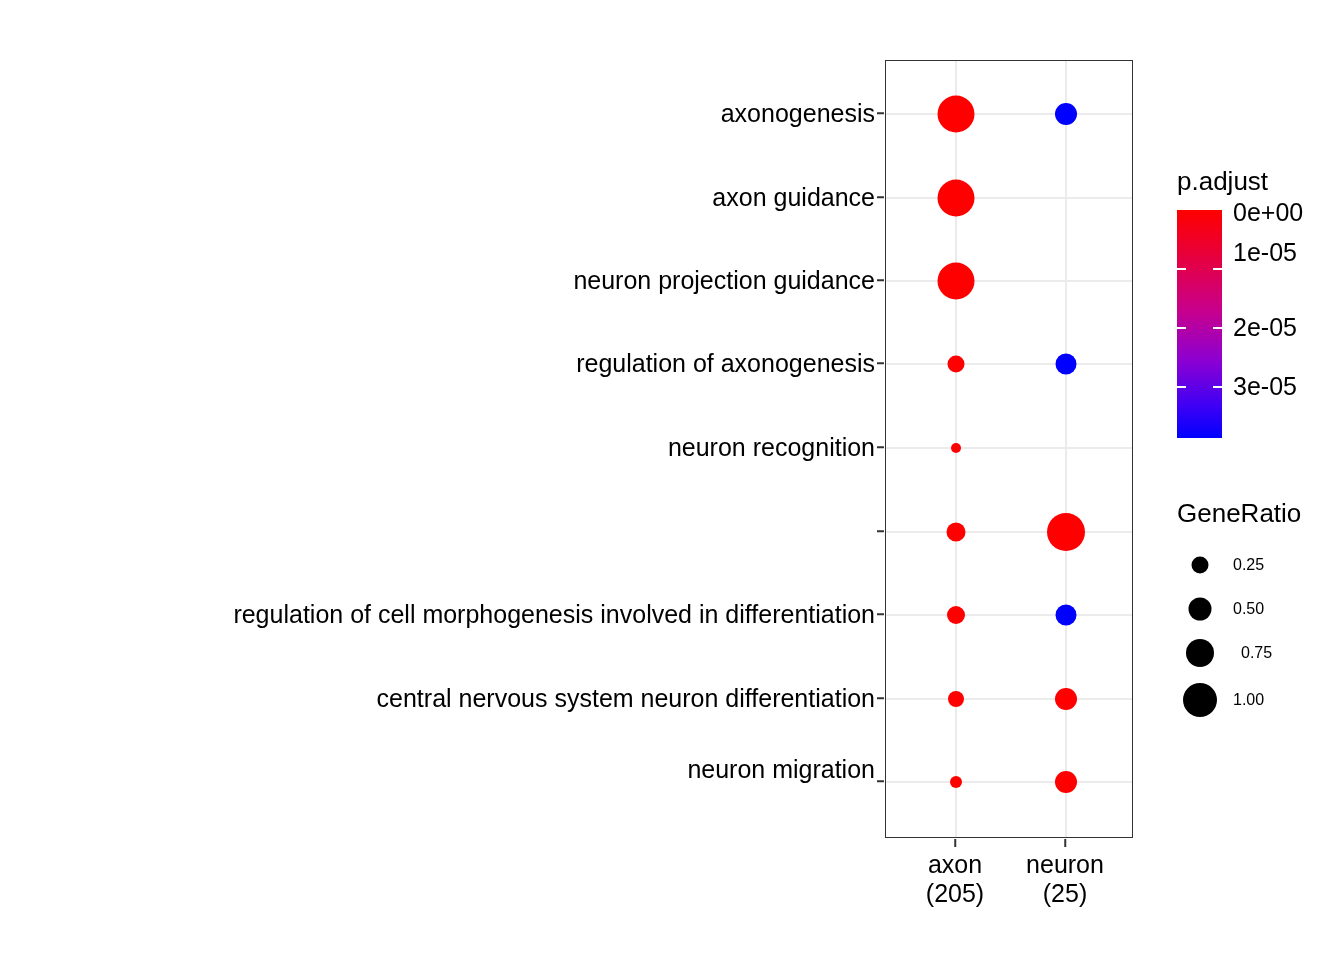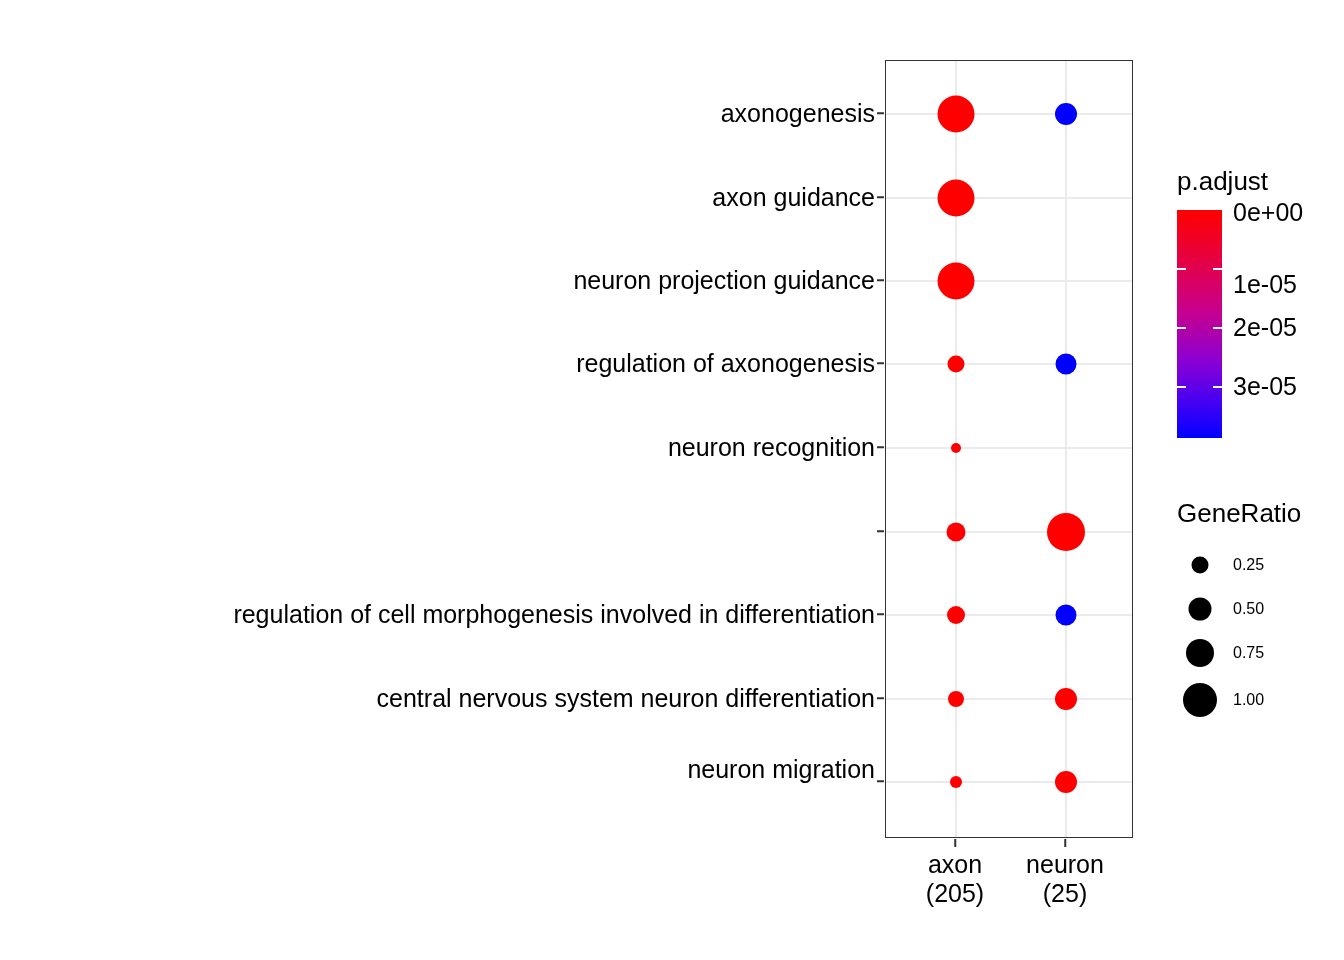--- a/index.html
+++ b/index.html
@@ -242,29 +242,29 @@
   <div id="colorbar">
     <div class="cb-tick left" style="top:58px;"></div>
     <div class="cb-tick right" style="top:58px;"></div>
     <div class="cb-tick left" style="top:117px;"></div>
     <div class="cb-tick right" style="top:117px;"></div>
     <div class="cb-tick left" style="top:176px;"></div>
     <div class="cb-tick right" style="top:176px;"></div>
   </div>
 
   <div class="cb-label" style="top:212px;">0e+00</div>
-  <div class="cb-label" style="top:284px;text-align:right;">1e-05</div>
+  <div class="cb-label" style="top:252px;text-align:right;">1e-05</div>
   <div class="cb-label" style="top:327px;">2e-05</div>
   <div class="cb-label" style="top:386px;">3e-05</div>
 
   <div id="legend-generatio-title">GeneRatio</div>
 
   <div class="gr-dot" style="top:565px; width:17px; height:17px;"></div>
   <div class="gr-dot" style="top:609px; width:23px; height:23px;"></div>
   <div class="gr-dot" style="top:653px; width:28px; height:28px;"></div>
   <div class="gr-dot" style="top:700px; width:34px; height:34px;"></div>
 
   <div class="gr-label" style="top:565px;">0.25</div>
   <div class="gr-label" style="top:609px;">0.50</div>
-  <div class="gr-label" style="top:653px;">0.75</div>
+  <div class="gr-label" style="top:653px;margin-left:8px;">0.75</div>
   <div class="gr-label" style="top:700px;">1.00</div>
 
 </div>
 
 </body></html>

